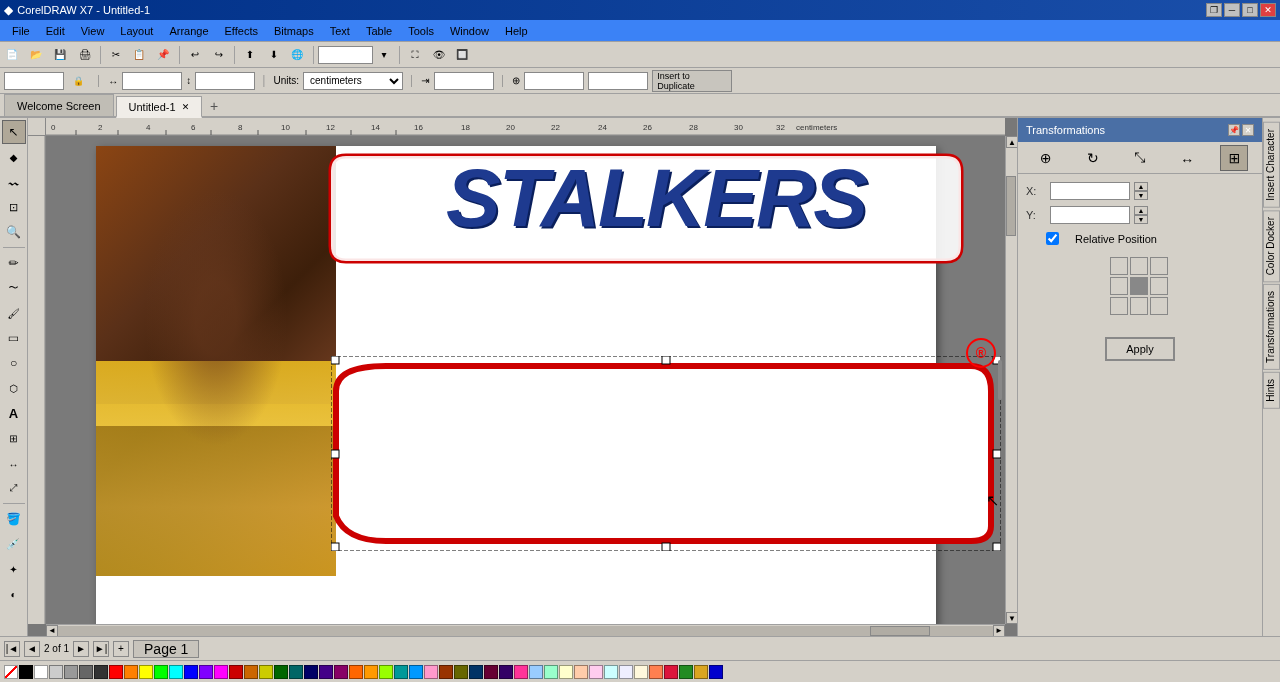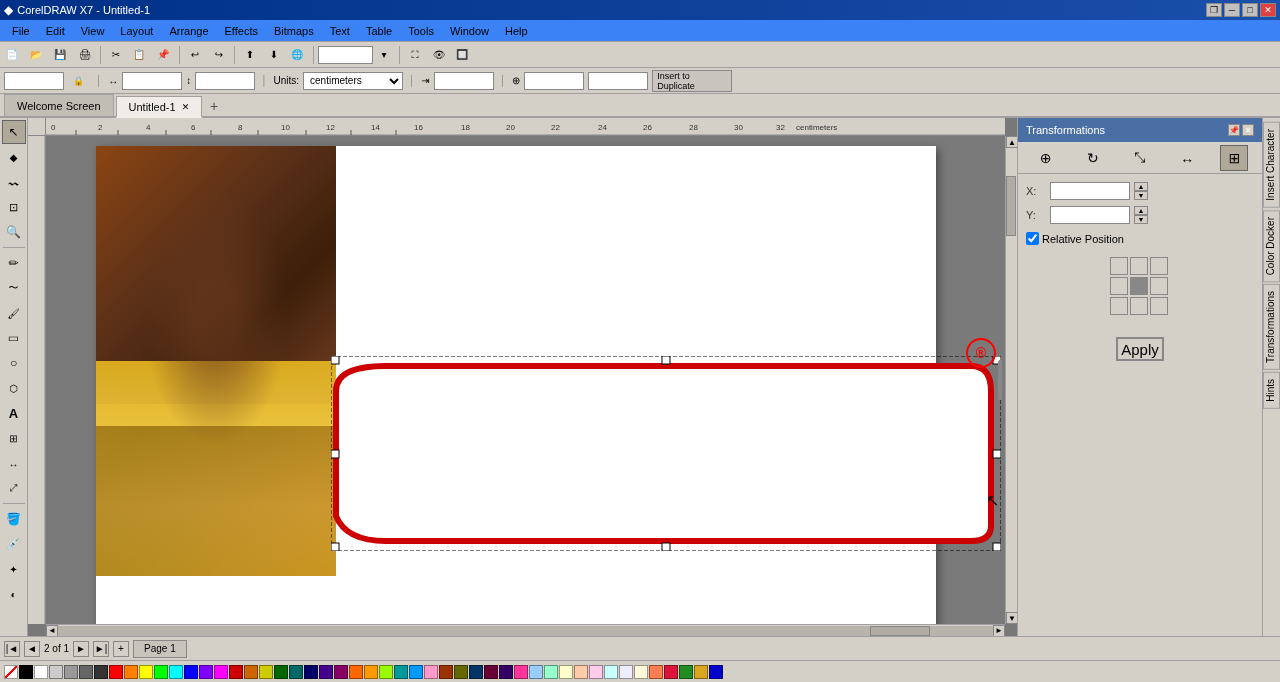--- a/index.html
+++ b/index.html
@@ -278,42 +278,43 @@
       width: 14px; height: 9px;
       background: #d4d0c8;
       border: 1px solid #888;
       display: flex; align-items: center; justify-content: center;
       cursor: pointer; font-size: 7px; line-height: 1;
     }
 
     .tf-checkbox-row {
       display: flex;
       align-items: center;
-      gap: 3px;
+      gap: 16px;
       margin-top: 2px;
+      margin-left: 20px;
     }
     .tf-grid-btn {
       width: 18px; height: 18px;
       background: #d4d0c8;
       border: 1px solid #888;
       cursor: pointer;
     }
 
     .copies-row {
       display: flex;
       align-items: center;
       gap: 4px;
     }
 
     .apply-btn {
-      width: 48px; height: 24px;
+      width: 70px; height: 24px;
       background: #d4d0c8;
       border: 2px solid #888;
       cursor: pointer;
-      font-size: 15px;
+      font-size: 11px;
       display: flex; align-items: center; justify-content: center;
       margin: 8px auto;
     }
 
     
     .scroll-btn {
       width: 12px; height: 12px;
       background: #d4d0c8;
       border: 1px solid #888;
       display: flex; align-items: center; justify-content: center;
@@ -341,21 +342,21 @@
       cursor: pointer; font-size: 10px;
       background: #d4d0c8;
       border: 1px solid #888;
     }
     .page-tab {
       height: 18px;
       padding: 0 10px;
       background: #c8c4bc;
       border: 1px solid #888;
       display: flex; align-items: center;
-      cursor: pointer; font-size: 10px;
+      cursor: pointer; font-size: 14px;
     }
 
     
     #color-bar {
       height: 22px;
       background: #d4d0c8;
       border-top: 1px solid #a0a0a0;
       display: flex;
       align-items: center;
       padding: 0 4px;
@@ -576,20 +577,32 @@
 
           <div style="width:100%;height:100%;background:linear-gradient(135deg, #8B4513 0%, #5a3018 30%, #3d1f0a 50%, #6b3a1f 70%, #a0522d 85%, #d2691e 100%); position:relative;">
 
             <div style="position:absolute;bottom:0;left:0;width:100%;height:40%;background:linear-gradient(to top, #c8a020 0%, #d4a830 40%, #b89018 100%);opacity:0.8;"></div>
             <div style="position:absolute;bottom:35%;left:0;width:100%;height:15%;background:linear-gradient(to top, #f0c840 0%, #e8b820 100%);opacity:0.9;"></div>
 
             <div style="position:absolute;top:10%;left:20%;width:60%;height:60%;background:radial-gradient(ellipse, #6b3a1f 20%, transparent 70%);opacity:0.6;"></div>
           </div>
         </div>
 
+        <div style="position:absolute; top:5px; left:230px; width:640px; height:115px;">
+          
+          <svg width="640" height="115" viewBox="0 0 640 115">
+            <path d="M 20,5 L 620,5 Q 635,5 635,20 L 635,95 Q 635,110 620,110 L 20,110 Q 5,110 5,95 L 5,20 Q 5,5 20,5 Z" fill="none" stroke="#cc0000" stroke-width="5"></path>
+
+            <path d="M 20,5 L 620,5 Q 635,5 635,20 L 635,95 Q 635,110 620,110 L 20,110 Q 5,110 5,95 L 5,20 Q 5,5 20,5 Z" fill="rgba(255,255,255,0.9)"></path>
+          </svg>
+          
+          <div style="position:absolute;top:8px;left:10px;width:100%;text-align:center;">
+            <span style="font-size:82px;font-weight:900;font-style:italic;color:#1e3a8f;font-family:'Arial Black',Impact,sans-serif;letter-spacing:-2px;text-shadow:2px 2px 0 #0a1f5c;line-height:0.95;">STALKERS</span>
+          </div>
+        </div>
 
         <div style="position:absolute; top:210px; left:235px; width:670px; height:195px;">
 
           <svg width="670" height="195" viewBox="0 0 670 195" style="position:absolute;top:0;left:0;">
 
             <rect x="0" y="0" width="670" height="195" fill="none" stroke="#000" stroke-width="1" stroke-dasharray="4,2"></rect>
 
             <path d="M 55,10 L 640,10 Q 660,10 660,35 L 660,170 Q 660,185 640,185 L 55,185 Q 15,185 5,160 L 5,35 Q 5,10 55,10 Z" fill="white" stroke="#cc0000" stroke-width="6"></path>
 
             <rect x="0" y="0" width="8" height="8" fill="white" stroke="#000" stroke-width="1"></rect>

